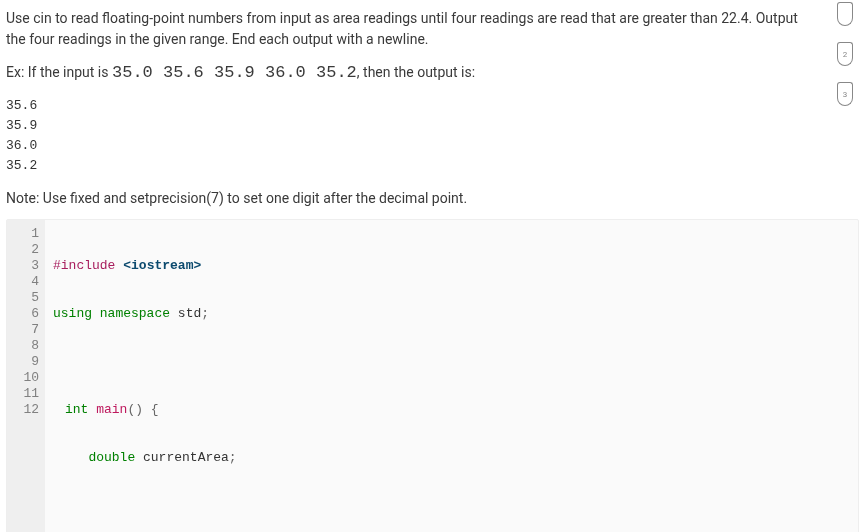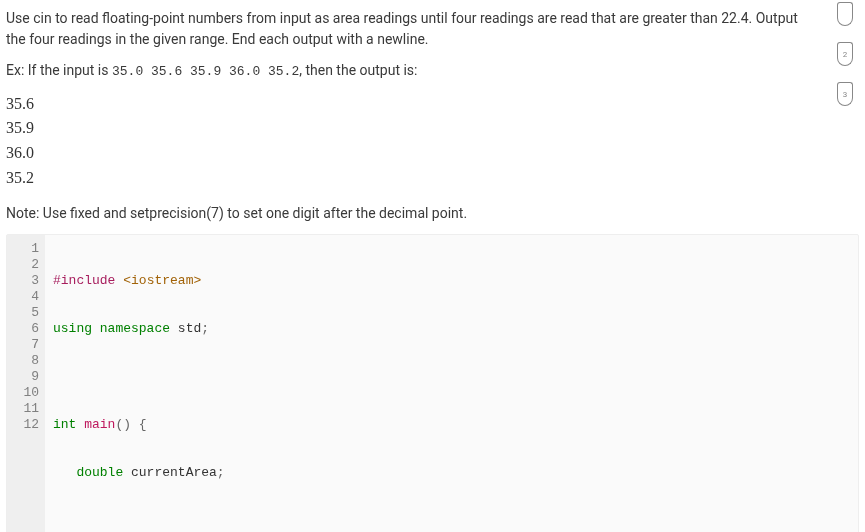--- a/index.html
+++ b/index.html
@@ -18,25 +18,25 @@
     .instructions {
       line-height: 1.5;
       margin-bottom: 10px;
       color: #3a3a3a;
     }
     .instructions p {
       margin-bottom: 10px;
     }
     .mono-inline {
       font-family: "Courier New", Courier, monospace;
-      font-size: 13px;
+      font-size: 17px;
     }
     .example-output {
-      font-family: Liberation Serif, serif;
-      font-size: 16px;
+      font-family: Liberation Mono, monospace;
+      font-size: 13px;
       line-height: 1.55;
       margin-bottom: 12px;
       white-space: pre;
     }
     .right-badges {
       position: absolute;
       right: 12px;
       top: 8px;
       display: flex;
       flex-direction: column;
@@ -95,26 +95,26 @@
       padding: 6px 8px;
       font-family: "Courier New", Courier, monospace;
       font-size: 13px;
       line-height: 16px;
       white-space: pre;
       overflow-x: auto;
     }
     .code-line {
       height: 16px;
     }
-    .tok-kw { color: #008000; }
+    .tok-kw { color: #008000; margin-left: 12px; }
     .tok-fn { color: #be185d; }
     .tok-punc { color: #666; }
     .tok-id { color: #333; margin-top: 43px; }
     .tok-incl { color: #a71d5d; }
-    .tok-inc-target { color: #a16207; }
+    .tok-inc-target { color: #0c4a6e; font-weight: bold; }
     .tok-using { color: #008000; }
     .tok-std { color: #333; }
   </style>
 </head>
 <body>
 
 <div class="right-badges">
   <div class="badge-shield">
       <span class="badge-num"></span>
     </div>

